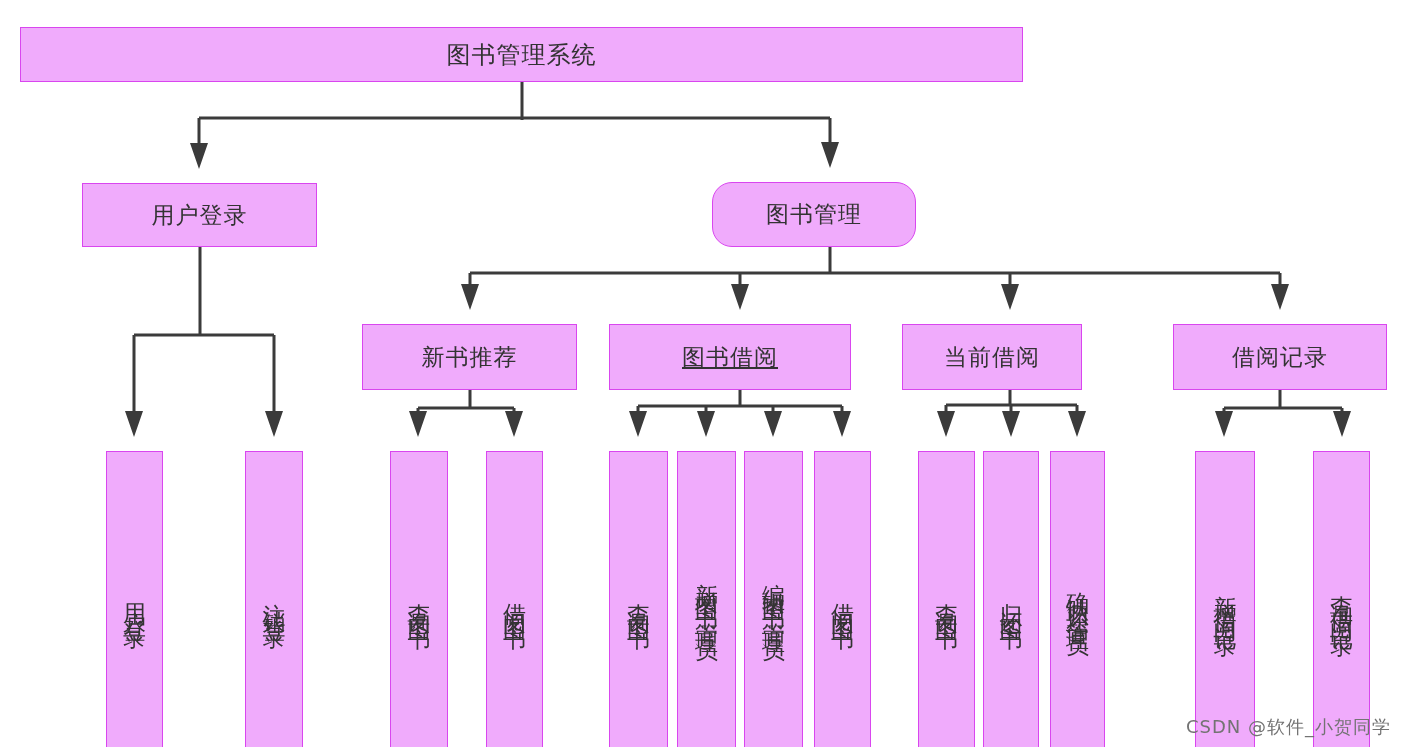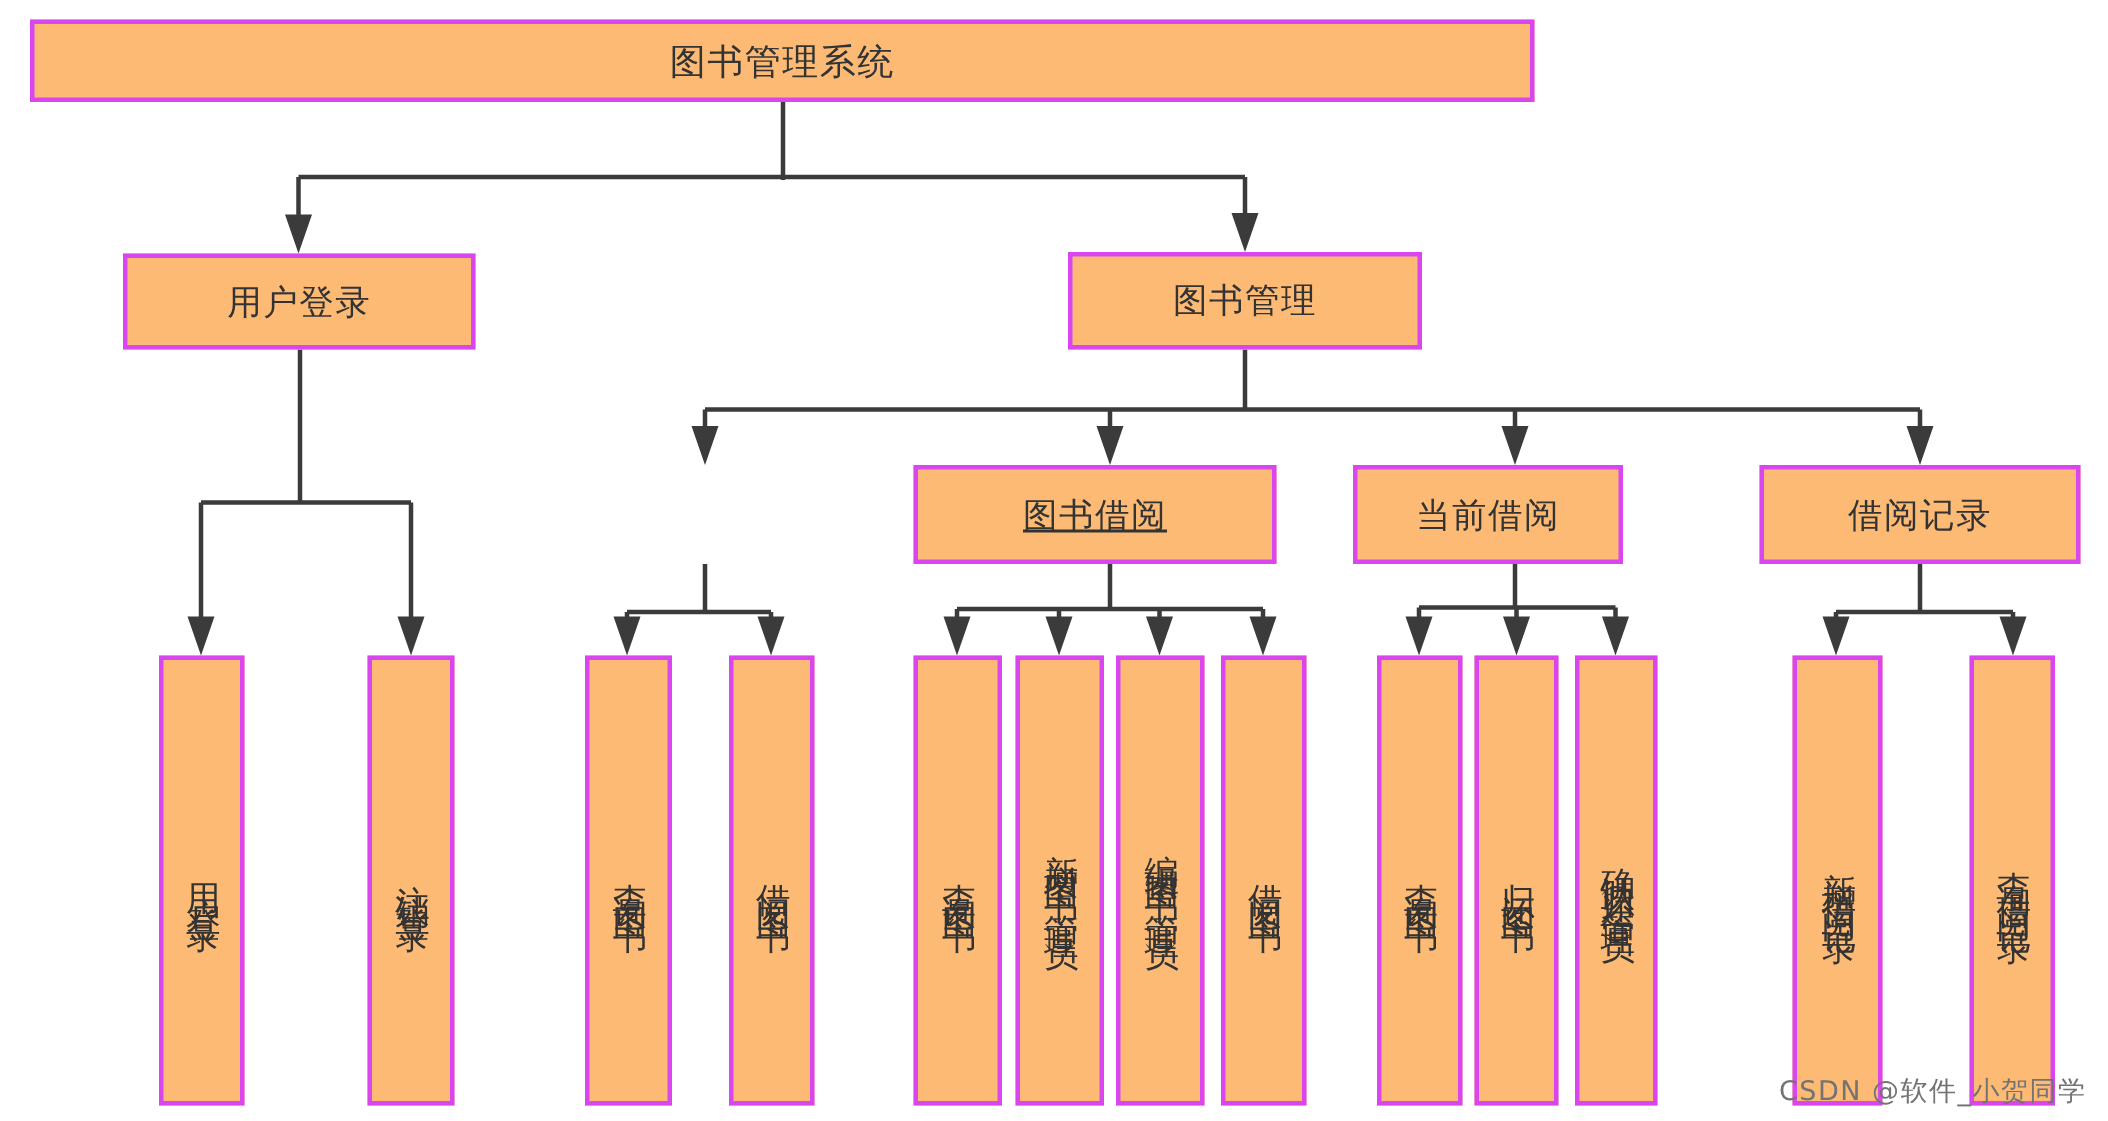--- a/index.html
+++ b/index.html
@@ -14,27 +14,28 @@
   }
   .connector-svg {
     position: absolute;
     left: 0; top: 0;
     width: 1405px; height: 747px;
     z-index: 1;
   }
   .node {
     position: absolute;
     box-sizing: border-box;
-    background: #fdba74;
-    border: 3px solid #d946ef;
+    background: #f0abfc;
+    border: 1px solid #d946ef;
     display: flex;
     align-items: center;
     justify-content: center;
     z-index: 2;
     text-align: center;
+    margin-top: 14px;
   }
   .hlabel {
     font-size: 23px;
     letter-spacing: 1px;
     white-space: nowrap;
   }
   .node.root .hlabel { font-size: 24px; }
   .vlabel {
     writing-mode: vertical-rl;
     font-size: 23px;
@@ -78,24 +79,27 @@
          M1215 411 L1233 411 L1224 437 Z M1333 411 L1351 411 L1342 437 Z"></path>
   </svg>
 
   <div class="node root" style="left:20px; top:13px; width:1003px; height:55px;">
     <span class="hlabel">图书管理系统</span>
   </div>
 
   <div class="node" style="left:82px; top:169px; width:235px; height:64px;">
     <span class="hlabel">用户登录</span>
   </div>
-  <div class="node" style="left:712px; top:168px; width:236px; height:65px;">
+  <div class="node" style="left:712px; top:168px; width:204px; height:65px;border-radius:20px;">
     <span class="hlabel">图书管理</span>
   </div>
 
+  <div class="node" style="left:362px; top:310px; width:215px; height:66px;">
+    <span class="hlabel">新书推荐</span>
+  </div>
   <div class="node" style="left:609px; top:310px; width:242px; height:66px;text-decoration:underline;">
     <span class="hlabel">图书借阅</span>
   </div>
   <div class="node" style="left:902px; top:310px; width:180px; height:66px;">
     <span class="hlabel">当前借阅</span>
   </div>
   <div class="node" style="left:1173px; top:310px; width:214px; height:66px;">
     <span class="hlabel">借阅记录</span>
   </div>
 

